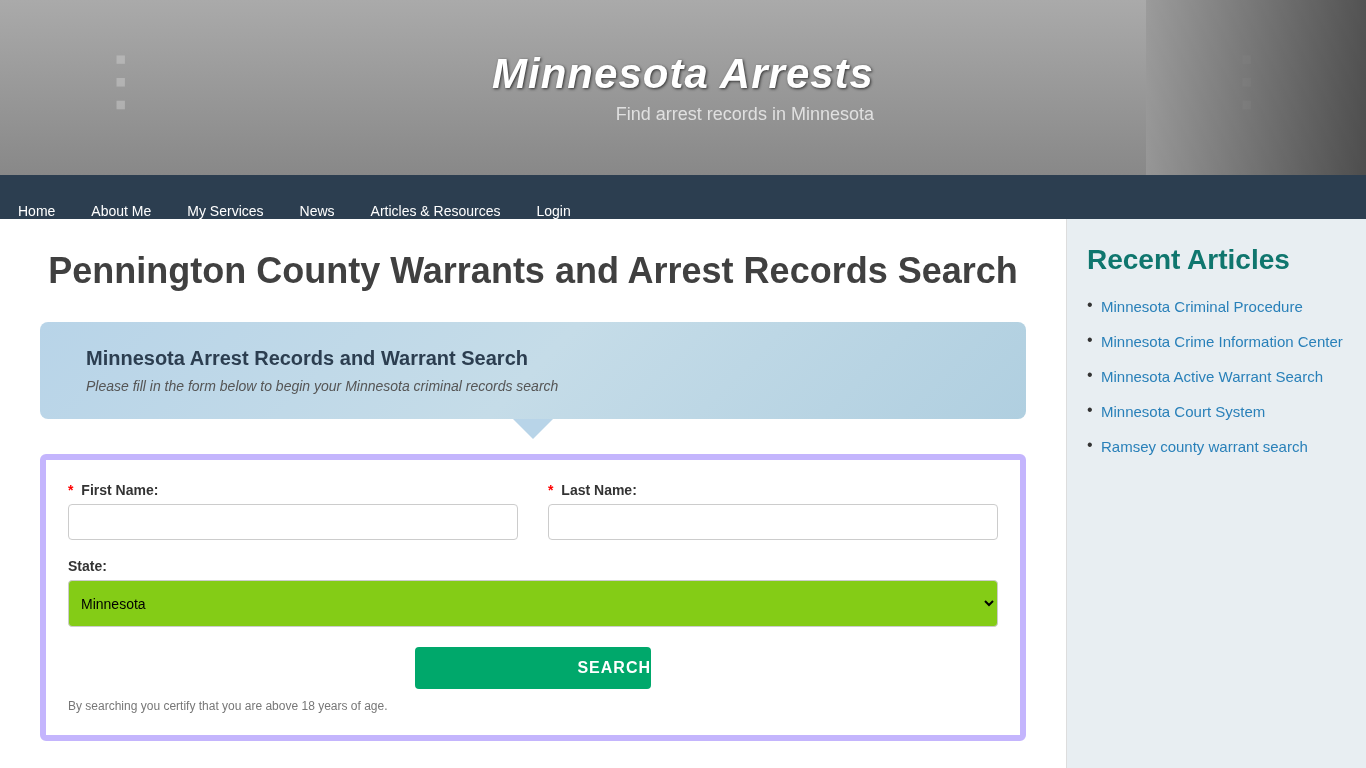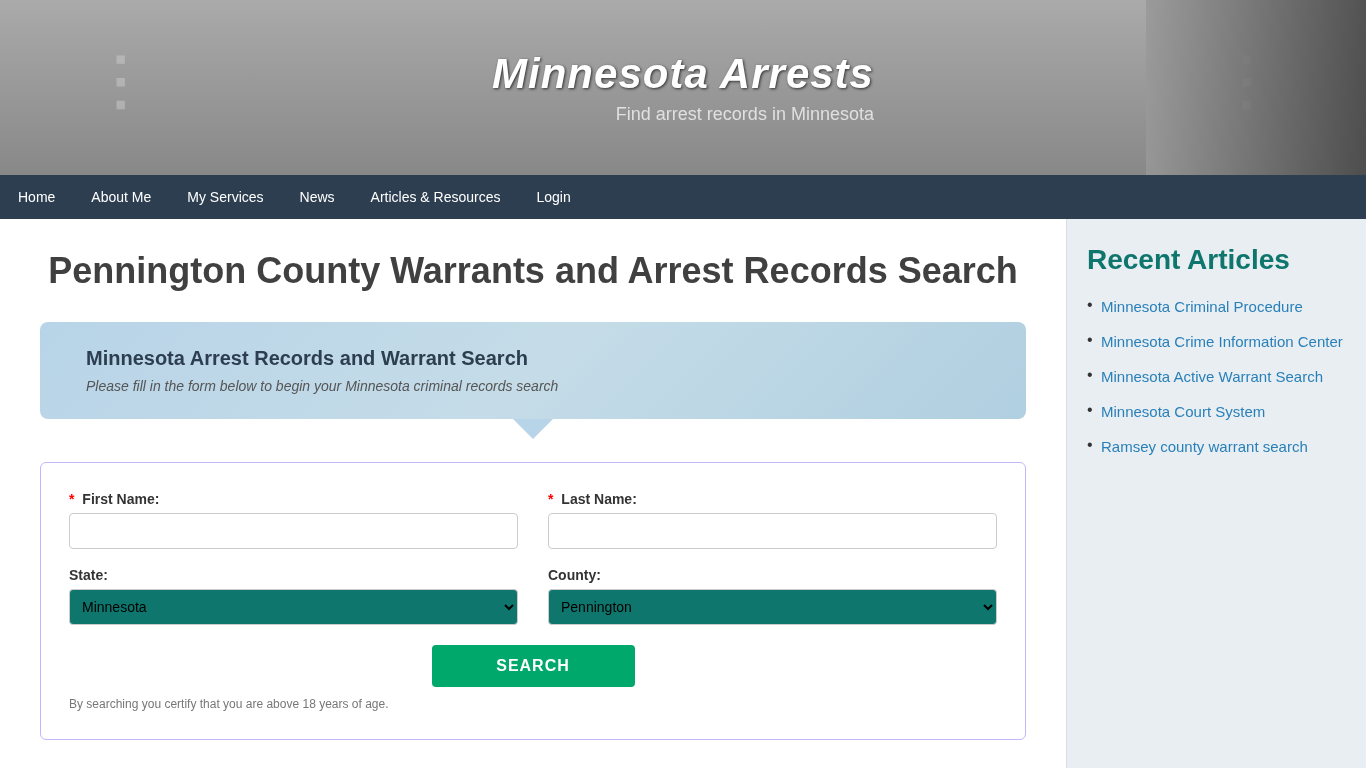--- a/index.html
+++ b/index.html
@@ -58,21 +58,21 @@
       color: #ccc;
       opacity: 0.5;
     }
     .hands-left { left: 20px; }
     .hands-right { right: 20px; }
 
     
     .nav-bar {
       background: #2c3e50;
       display: flex;
-      align-items: center;
+      align-items: flex-end;
       height: 44px;
     }
     .nav-item {
       display: flex;
       align-items: center;
       padding: 0 18px;
       color: white;
       font-size: 14px;
       cursor: pointer;
       text-decoration: none;
@@ -129,24 +129,24 @@
       height: 0;
       border-left: 20px solid transparent;
       border-right: 20px solid transparent;
       border-top: 20px solid #b8d4e8;
       margin: 0 auto;
     }
 
     
     .form-section {
       background: white;
-      border: 1px solid #c4b5fd;
+      border: 6px solid #c4b5fd;
       border-radius: 6px;
-      padding: 28px;
-      margin-top: 23px;
+      padding: 22px;
+      margin-top: 15px;
     }
     .form-row {
       display: flex;
       gap: 30px;
       margin-bottom: 18px;
     }
     .form-group {
       flex: 1;
     }
     .form-label {
@@ -163,42 +163,42 @@
     .form-input {
       width: 100%;
       height: 36px;
       border: 1px solid #ccc;
       border-radius: 4px;
       padding: 0 8px;
       font-size: 14px;
     }
     .form-select {
       width: 100%;
-      height: 36px;
+      height: 47px;
       border: 1px solid #ccc;
       border-radius: 4px;
       padding: 0 8px;
       font-size: 14px;
-      background: #0f766e;
+      background: #84cc16;
     }
 
     .search-button {
       display: block;
-      width: 203px;
+      width: 236px;
       margin: 20px auto 10px;
       background: #00a86b;
       color: white;
       border: none;
       padding: 12px 0;
       font-size: 16px;
       font-weight: bold;
       letter-spacing: 1px;
       border-radius: 4px;
       cursor: pointer;
-      text-align: center;
+      text-align: right;
     }
 
     .disclaimer {
       font-size: 12px;
       color: #777;
       margin-top: 8px;
     }
 
     
     .sidebar {
@@ -294,26 +294,20 @@
         </div>
       </div>
 
       <div class="form-row">
         <div class="form-group">
           <label class="form-label">State:</label>
           <select class="form-select">
             <option>Minnesota</option>
           </select>
         </div>
-        <div class="form-group">
-          <label class="form-label">County:</label>
-          <select class="form-select">
-            <option>Pennington</option>
-          </select>
-        </div>
       </div>
 
       <button class="search-button">SEARCH</button>
       <p class="disclaimer">By searching you certify that you are above 18 years of age.</p>
     </div>
   </div>
 
   <aside class="sidebar">
     <h3 class="sidebar-title">Recent Articles</h3>
     <ul class="sidebar-list">

